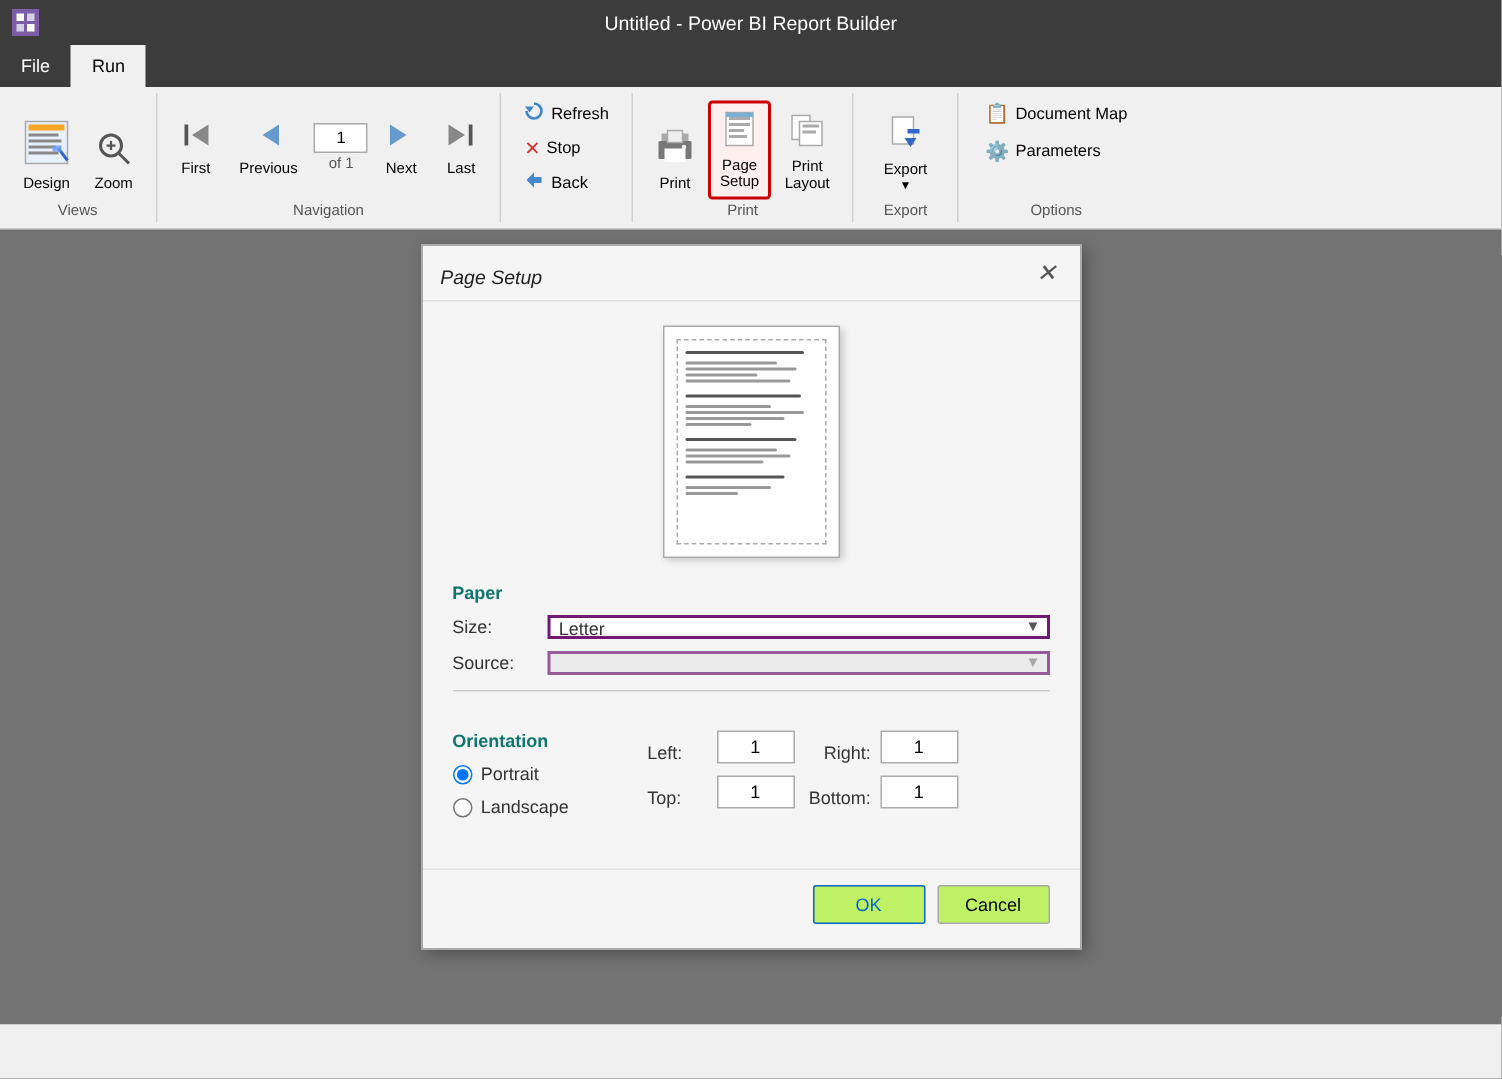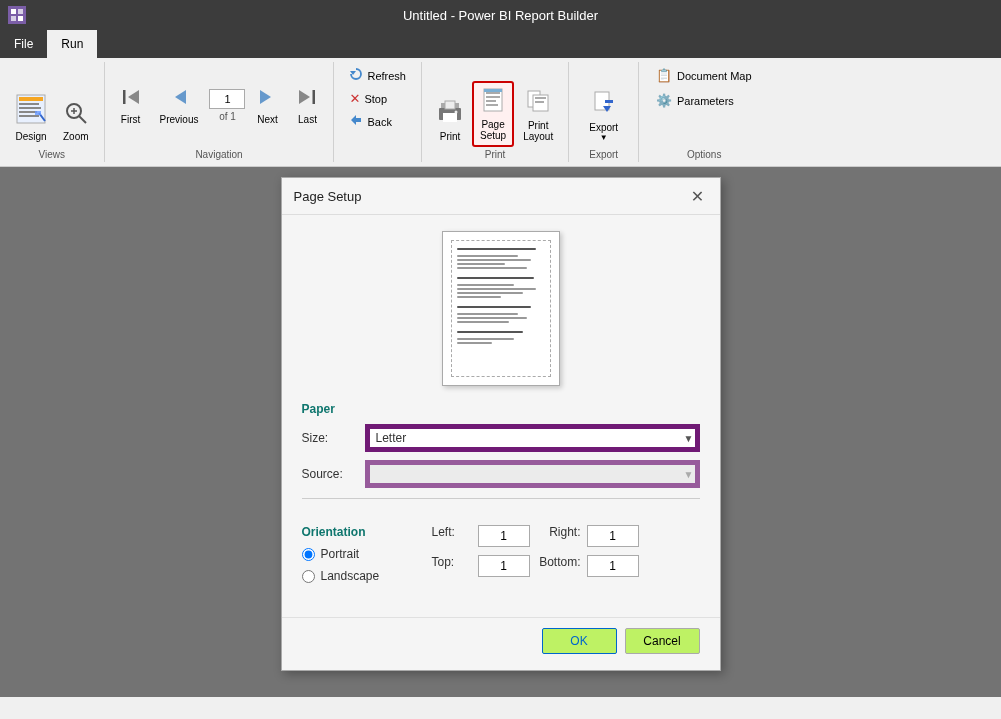--- a/index.html
+++ b/index.html
@@ -185,22 +185,23 @@
       border: 1px solid #aaa;
       box-shadow: 3px 3px 10px rgba(0,0,0,0.3);
       width: 440px;
     }
 
     .dialog-titlebar {
       background: #f5f5f5;
       border-bottom: 1px solid #ddd;
       padding: 8px 12px;
       display: flex;
-      align-items: center;
+      align-items: flex-end;
       justify-content: space-between;
+      font-style: italic;
     }
     .dialog-title {
       font-size: 13px;
       font-weight: normal;
       color: #222;
     }
     .dialog-close {
       cursor: pointer;
       font-size: 16px;
       color: #555;
@@ -266,22 +267,22 @@
       color: #333;
       width: 55px;
       flex-shrink: 0;
     }
     .select-wrapper {
       flex: 1;
       position: relative;
     }
     .select-wrapper select {
       width: 100%;
-      height: 28px;
-      border: 5px solid #701a75;
+      height: 16px;
+      border: 2px solid #701a75;
       background: white;
       font-size: 12px;
       padding: 0 8px 0 6px;
       color: #333;
       appearance: none;
       -webkit-appearance: none;
     }
     .select-wrapper select:disabled {
       background: #e8e8e8;
       color: #aaa;
@@ -310,21 +311,21 @@
       display: flex;
       align-items: center;
       gap: 6px;
       margin-bottom: 8px;
     }
     .radio-row input[type="radio"] { cursor: pointer; }
     .radio-row label { font-size: 12px; color: #333; cursor: pointer; }
 
     .margin-row {
       display: flex;
-      align-items: flex-start;
+      align-items: flex-end;
       gap: 6px;
       margin-bottom: 8px;
     }
     .margin-label {
       font-size: 12px;
       color: #333;
       width: 40px;
       flex-shrink: 0;
     }
     .margin-input {
@@ -466,21 +467,21 @@
             <polygon points="3,4 14,11 3,18" fill="#888"></polygon>
             <rect x="16.5" y="4" width="2.5" height="14" fill="#555"></rect>
           </svg>
         </div>
         <span class="btn-label">Last</span>
       </div>
     </div>
     <div class="ribbon-group-label">Navigation</div>
   </div>
 
-  <div class="ribbon-group" style="min-width:80px; justify-content:flex-start;gap:14px;">
+  <div class="ribbon-group" style="min-width:80px; justify-content:flex-start;">
     <div class="ribbon-small-stack">
       <div class="ribbon-btn-small">
         <span class="btn-icon-sm">
           <svg width="14" height="14" viewBox="0 0 14 14">
             <path d="M7 2 A5 5 0 1 1 2 7" fill="none" stroke="#4488cc" stroke-width="1.8"></path>
             <polygon points="1,4 4,8 7,4" fill="#4488cc"></polygon>
           </svg>
         </span>
         <span>Refresh</span>
       </div>

